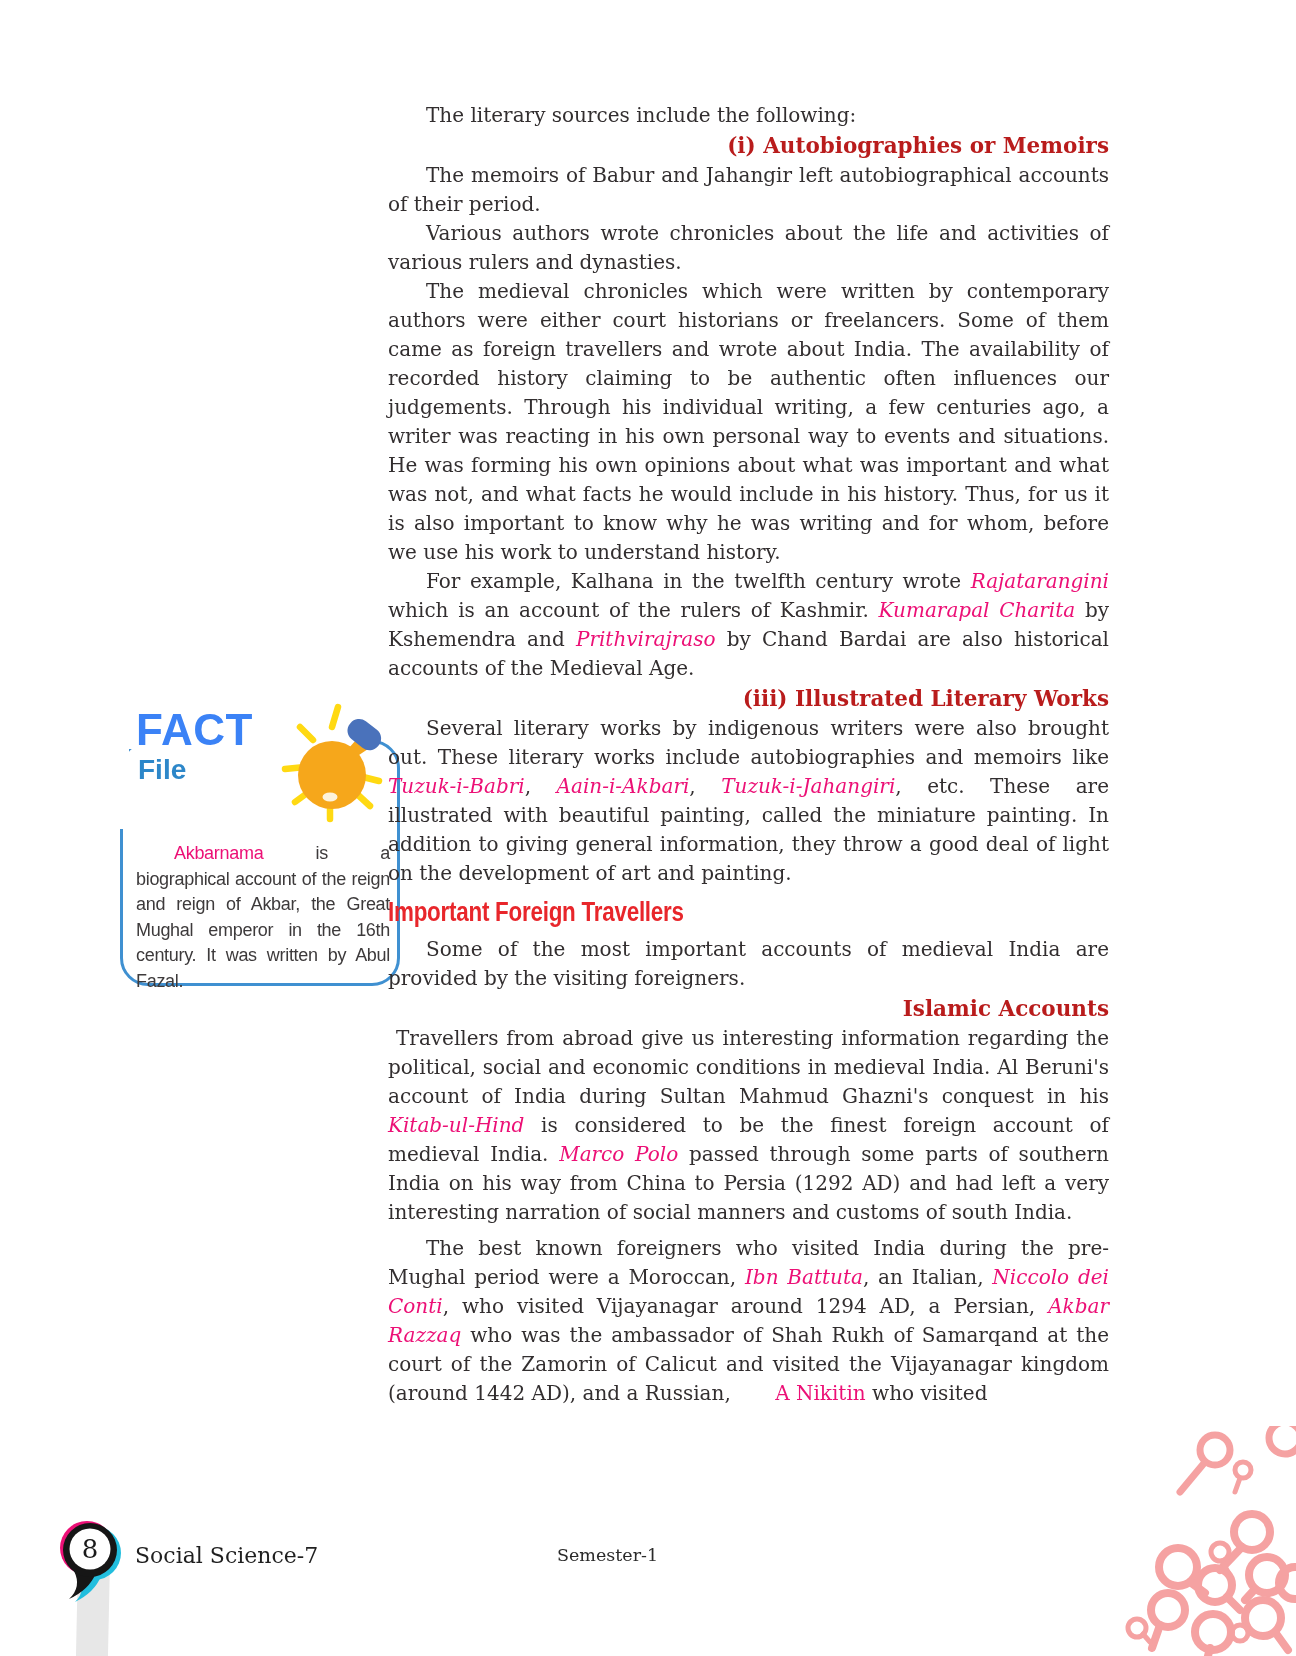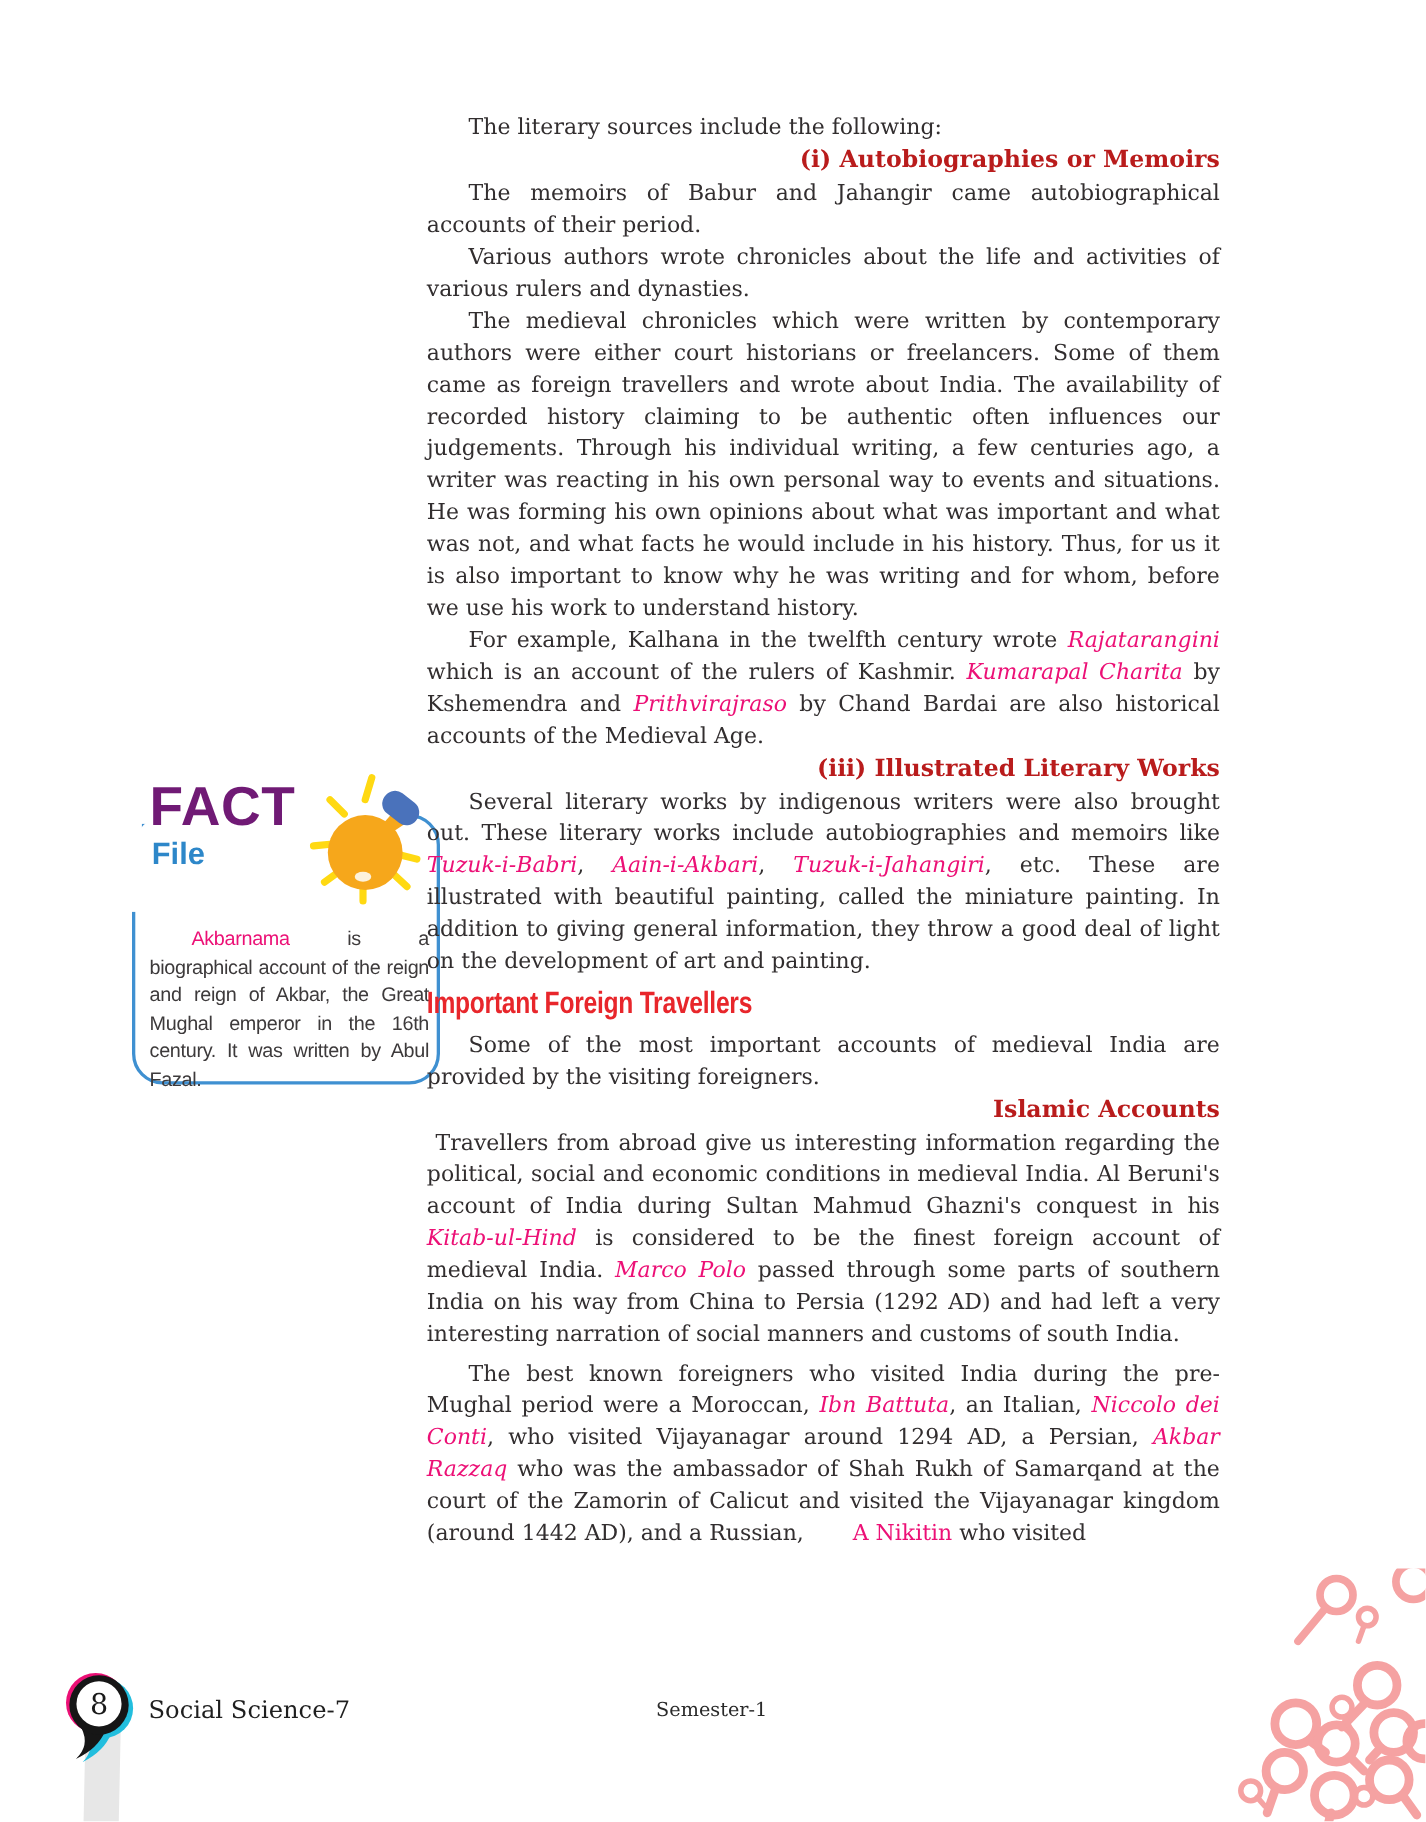--- a/index.html
+++ b/index.html
@@ -33,40 +33,40 @@
   
   .fact-border{
     position:absolute;left:120px;top:740px;width:280px;height:246px;
     border:3.5px solid #3f90d1;border-radius:28px;background:#fff;
     box-sizing:border-box;
   }
   .mask{position:absolute;background:#ffffff;}
   .mask-top{left:112px;top:732px;width:251px;height:17px;}
   .mask-left{left:112px;top:732px;width:17px;height:97px;}
   .fact-title{position:absolute;left:136px;top:708px;font-family:"Liberation Sans",sans-serif;font-weight:bold;line-height:1;}
-  .fact-title .t1{font-size:50px;color:#701a75;letter-spacing:0.5px;}
+  .fact-title .t1{font-size:44px;color:#3b82f6;letter-spacing:0.5px;}
   .fact-title .t2{font-size:28px;color:#2d87c9;margin:4px 0 0 2px;}
   .bulb{position:absolute;left:280px;top:695px;}
   .fact-text{
     position:absolute;left:136px;top:841px;width:254px;
     font-family:"Liberation Sans",sans-serif;font-size:18px;line-height:25.5px;
     color:#3d3a3b;text-align:justify;letter-spacing:-0.3px;
   }
 
   
   .stripe{
     position:absolute;left:77px;top:1558px;width:32px;height:98px;
     background:#e7e7e7;transform:skewX(-1.2deg);
   }
   .badge{position:absolute;left:58px;top:1520px;}
   .footer-left{
     position:absolute;left:135px;top:1543px;font-size:22px;color:#1f1f1f;text-align:center;
   }
   .footer-center{
-    position:absolute;left:557px;top:1545px;width:180px;text-align:center;
+    position:absolute;left:557px;top:1545px;width:180px;
     font-size:17.5px;color:#2a2a2a;
   }
   .deco{position:absolute;right:0;bottom:0;}
 </style>
 </head>
 <body>
 
 <div class="fact-border"></div>
 <div class="mask mask-top"></div>
 <div class="mask mask-left"></div>
@@ -92,21 +92,21 @@
     <rect x="66" y="28" width="36" height="23" rx="11" fill="#4a72bb"></rect>
   </g>
   <ellipse cx="50" cy="102" rx="7.5" ry="4.5" fill="#fdf2dc"></ellipse>
 </svg>
 
 <div class="fact-text"><span class="pink">Akbarnama</span><span> is a biographical account of the reign and reign of Akbar, the Great Mughal emperor in the 16th century. It was written by Abul Fazal.</span></div>
 
 <div class="main-col">
     <p class="body-p"><span>The literary sources include the following:</span></p>
     <div class="h3pink">(i) Autobiographies or Memoirs</div>
-    <p class="body-p"><span>The memoirs of Babur and Jahangir came autobiographical accounts of their period.</span></p>
+    <p class="body-p"><span>The memoirs of Babur and Jahangir left autobiographical accounts of their period.</span></p>
     <p class="body-p"><span>Various authors wrote chronicles about the life and activities of various rulers and dynasties.</span></p>
     <p class="body-p"><span>The medieval chronicles which were written by contemporary authors were either court historians or freelancers. Some of them came as foreign travellers and wrote about India. The availability of recorded history claiming to be authentic often influences our judgements. Through his individual writing, a few centuries ago, a writer was reacting in his own personal way to events and situations. He was forming his own opinions about what was important and what was not, and what facts he would include in his history. Thus, for us it is also important to know why he was writing and for whom, before we use his work to understand history.</span></p>
     <p class="body-p"><span>For example, Kalhana in the twelfth century wrote </span><span class="term">Rajatarangini</span><span> which is an account of the rulers of Kashmir. </span><span class="term">Kumarapal Charita</span><span> by Kshemendra and </span><span class="term">Prithvirajraso</span><span> by Chand Bardai are also historical accounts of the Medieval Age.</span></p>
     <div class="h3pink">(iii) Illustrated Literary Works</div>
     <p class="body-p"><span>Several literary works by indigenous writers were also brought out. These literary works include autobiographies and memoirs like </span><span class="term">Tuzuk-i-Babri</span><span>, </span><span class="term">Aain-i-Akbari</span><span>, </span><span class="term">Tuzuk-i-Jahangiri</span><span>, etc. These are illustrated with beautiful painting, called the miniature painting. In addition to giving general information, they throw a good deal of light on the development of art and painting.</span></p>
     <div class="h2red"><span class="squeeze">Important Foreign Travellers</span></div>
     <p class="body-p"><span>Some of the most important accounts of medieval India are provided by the visiting foreigners.</span></p>
     <div class="h3pink">Islamic Accounts</div>
     <p class="body-p indent-small"><span>Travellers from abroad give us interesting information regarding the political, social and economic conditions in medieval India. Al Beruni's account of India during Sultan Mahmud Ghazni's conquest in his </span><span class="term">Kitab-ul-Hind</span><span> is considered to be the finest foreign account of medieval India. </span><span class="term">Marco Polo</span><span> passed through some parts of southern India on his way from China to Persia (1292 AD) and had left a very interesting narration of social manners and customs of south India.</span></p>
     <p class="body-p space-before"><span>The best known foreigners who visited India during the pre-Mughal period were a Moroccan, </span><span class="term">Ibn Battuta</span><span>, an Italian, </span><span class="term">Niccolo dei Conti</span><span>, who visited Vijayanagar around 1294 AD, a Persian, </span><span class="term">Akbar Razzaq</span><span> who was the ambassador of Shah Rukh of Samarqand at the court of the Zamorin of Calicut and visited the Vijayanagar kingdom (around 1442 AD), and a Russian, </span><span class="pink">A Nikitin</span><span> who visited</span></p>

